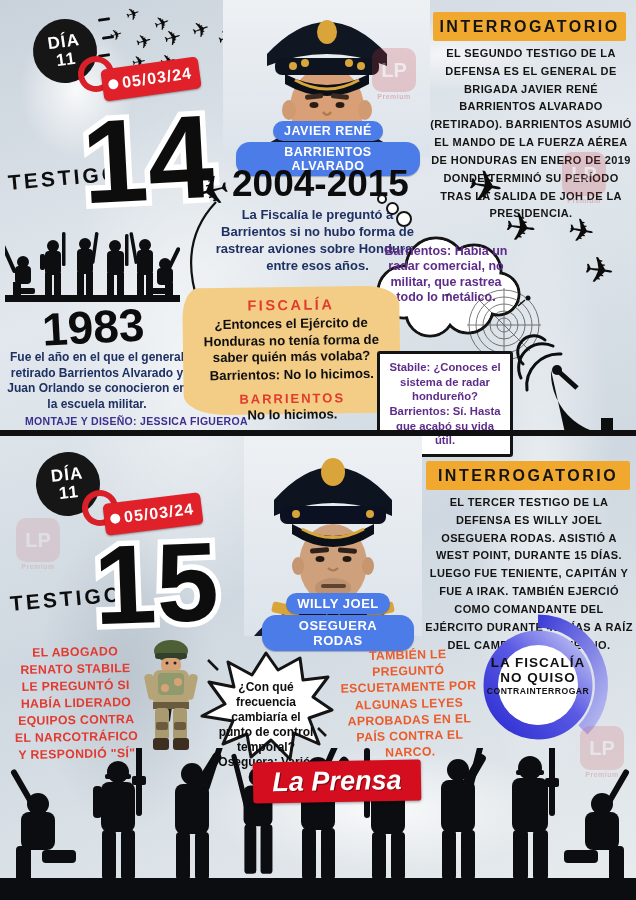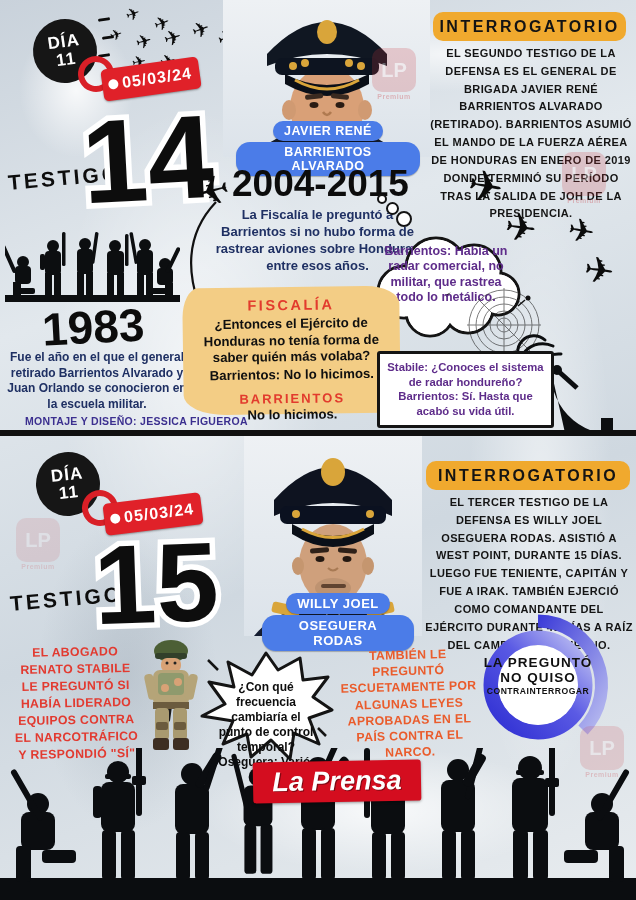--- a/index.html
+++ b/index.html
@@ -30,21 +30,21 @@
   .bignum.fill{color:#0d0d0d;}
   
   .photo{overflow:hidden;background:linear-gradient(#eef1f4,#dce3ea);}
   .pill-wrap{text-align:center;}
   .pill{display:inline-block;background:#4b7ce8;color:#fff;font-weight:800;font-size:12.5px;
     letter-spacing:.5px;border-radius:14px;padding:3px 11px;margin-top:1px;box-shadow:0 1px 1px rgba(0,0,0,.25);margin-left:8px;}
   
   .years{font-weight:900;font-size:37px;color:#0c0c0c;letter-spacing:0px;}
   .navy{color:#1f3063;font-weight:800;font-size:13px;line-height:1.3;text-align:center;}
   .banner{background:#f0a92e;color:#141414;font-weight:900;font-size:16px;letter-spacing:2.5px;
-    text-align:center;display:flex;align-items:center;justify-content:center;border-radius:10px;}
+    text-align:center;display:flex;align-items:center;justify-content:center;border-radius:2px;}
   .handtext{color:#141414;font-weight:800;font-size:11px;line-height:1.62;letter-spacing:.4px;text-align:center;}
   .purple{color:#5e2c8a;font-weight:800;}
   .jet{color:#0b0b0b;display:inline-block;}
   .dash{background:#0b0b0b;border-radius:2px;width:12px;height:3px;}
   .cloudtext{font-size:12.5px;line-height:1.22;text-align:center;}
   .trail{background:#fff;border:2.5px solid #141414;border-radius:50%;}
   .ypanel{background:#f3cd85;border-radius:16px 34px 20px 42px/30px 18px 38px 20px;transform:rotate(-.8deg);
     text-align:center;padding:10px 8px;box-sizing:border-box;}
   .redhead{color:#e23b2d;font-weight:900;font-size:14.5px;letter-spacing:2.5px;}
   .redhead2{color:#e23b2d;font-weight:900;font-size:13px;letter-spacing:2px;margin-top:7px;}
@@ -253,21 +253,21 @@
       <path d="M40,10 A16,16 0 0 0 18,34"></path>
       <path d="M48,16 A24,24 0 0 0 16,48"></path>
       <path d="M56,24 A32,32 0 0 0 22,60"></path>
     </g>
     <circle cx="52" cy="40" r="5" fill="#0c0e10"></circle>
     <path d="M52,40 L72,58" stroke="#0c0e10" stroke-width="5"></path>
     <path d="M46,40 A62,62 0 0 0 122,103 L60,103 Z" fill="#0c0e10"></path>
     <rect x="96" y="88" width="12" height="15" fill="#0c0e10"></rect>
   </svg>
 
-  <div class="abs stabilebox purple" style="left:377px;top:351px;width:177px;">Stabile: ¿Conoces el sistema de radar hondureño? Barrientos: Sí. Hasta que acabó su vida útil.</div>
+  <div class="abs stabilebox purple" style="left:377px;top:351px;width:136px;">Stabile: ¿Conoces el sistema de radar hondureño? Barrientos: Sí. Hasta que acabó su vida útil.</div>
 
   <div class="abs credit" style="left:7px;top:415px;padding-left:18px;">MONTAJE Y DISEÑO: JESSICA FIGUEROA</div>
 
   <div class="abs divider" style="left:0;top:430px;width:636px;height:6px;"></div>
 
   <div class="abs day" style="left:36px;top:452px;transform:rotate(-6deg);">
     <span>DÍA</span>
     <span>11</span>
   </div>
 
@@ -363,21 +363,21 @@
       <linearGradient id="gradA" x1="0" y1="0" x2="1" y2="1">
         <stop offset="0" stop-color="#3c3cd8"></stop>
           <stop offset="1" stop-color="#b9bcf0"></stop>
       </linearGradient>
     </defs>
     <path d="M60,19 A64,64 0 0 1 105,128" stroke="url(#gradA)" stroke-width="13" fill="none"></path>
     <circle cx="60" cy="83" r="47" stroke="url(#gradB)" stroke-width="15" fill="none"></circle>
     <circle cx="60" cy="83" r="40" fill="#ffffff"></circle>
   </svg>
   <div class="abs donut-label" style="left:478px;top:655px;width:120px;">
-    <div class="l1">LA PREGUNTÓ</div>
+    <div class="l1">LA FISCALÍA</div>
     <div class="l1">NO QUISO</div>
     <div class="l3">CONTRAINTERROGAR</div>
   </div>
 
   <svg class="abs" style="left:0;top:748px;" width="636" height="152" viewBox="0 0 636 152">
     <g fill="#0b0d10">
       <rect x="0" y="130" width="636" height="22"></rect>
       <g transform="translate(38,0)">
           <circle cx="0" cy="56" r="11"></circle>
           <rect x="-17" y="64" width="34" height="38" rx="8"></rect>

